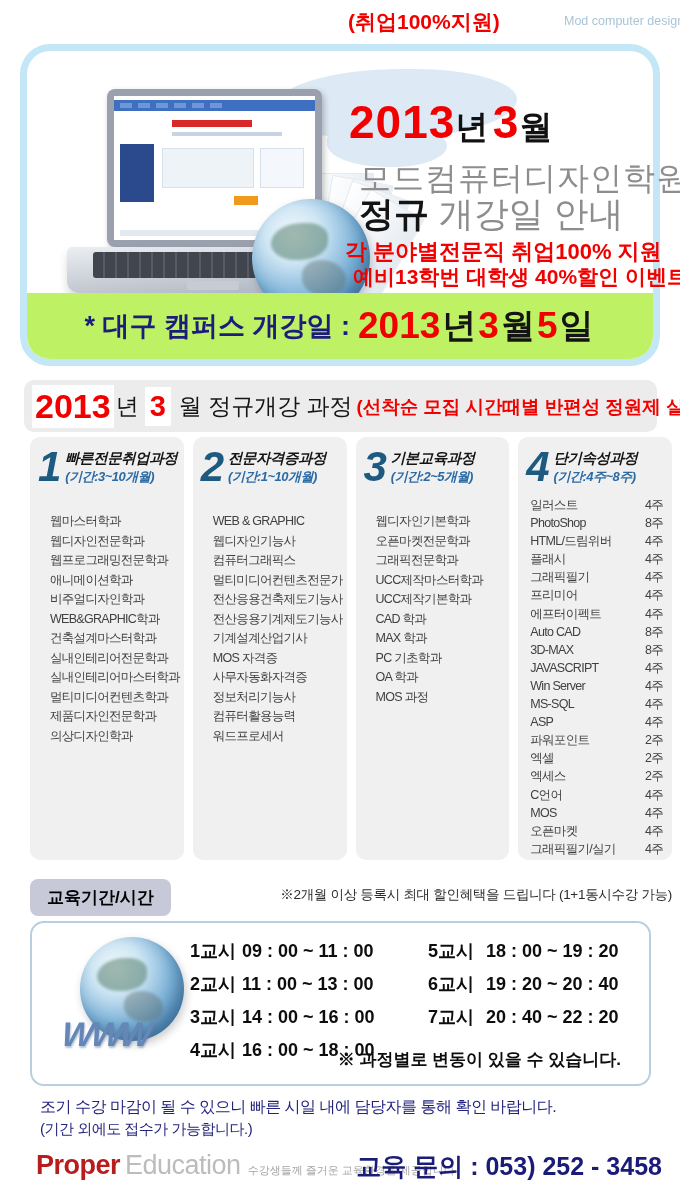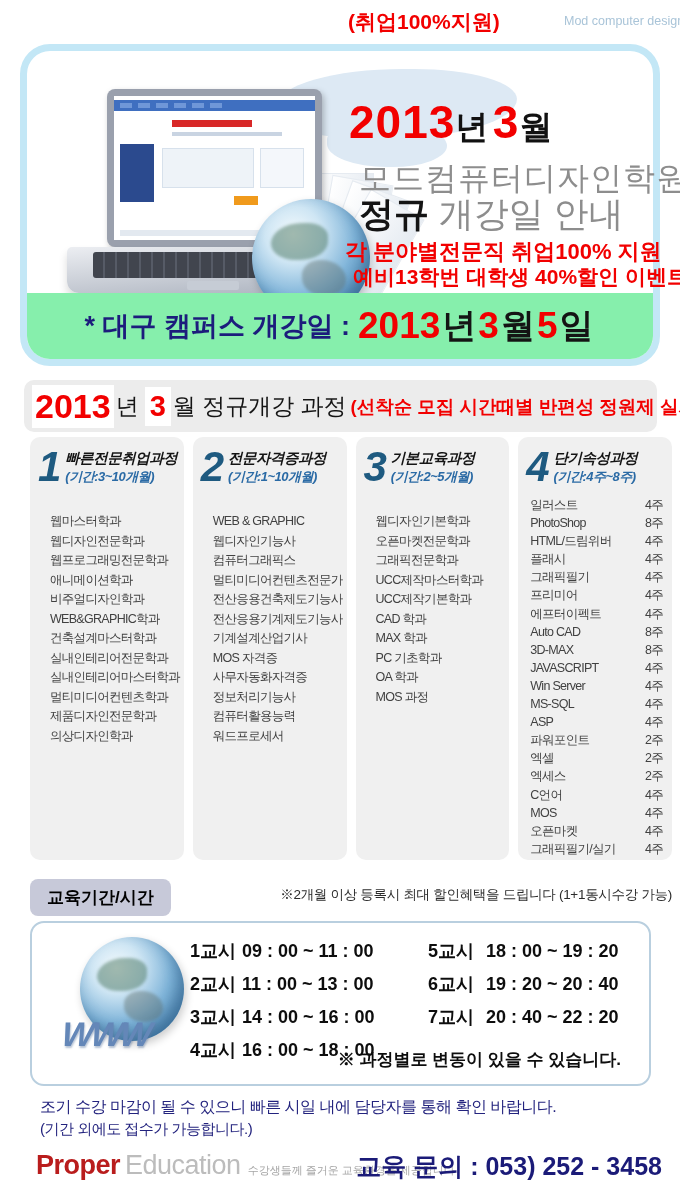--- a/index.html
+++ b/index.html
@@ -69,37 +69,37 @@
   .hero-academy { position:absolute; left:332px; top:106px; color:#8d8d8d; font-size:32px; letter-spacing:1px; z-index:3; white-space:nowrap;}
   .hero-title { position:absolute; left:332px; top:140px; font-size:35px; z-index:3; white-space:nowrap;}
   .hero-title .strong { color:#141414; font-weight:bold;}
   .hero-title .rest { color:#8d8d8d;}
   .promo { position:absolute; color:#f20000; font-weight:bold; z-index:3; white-space:nowrap;}
   .promo1 { left:318px; top:186px; font-size:22px;}
   .promo2 { left:326px; top:212px; font-size:21px;}
 
   .campus-strip {
     position:absolute; left:0; bottom:0; width:626px; height:66px;
-    background:#86efac; border-radius:0 0 23px 23px;
+    background:#bef264; border-radius:0 0 23px 23px;
     display:flex; align-items:center; justify-content:center; z-index:4; white-space:nowrap;
   }
   .campus-label { color:#1c1c7c; font-weight:bold; font-size:27px; margin-right:8px;}
   .cd-red { color:#f20000; font-weight:bold; font-size:37px;}
   .cd-blk { color:#141414; font-weight:bold; font-size:34px; margin:0 2px;}
 
   
   .banner {
     position:absolute; left:24px; top:380px; width:633px; height:52px;
     background:#ececec; border-radius:10px;
     display:flex; align-items:center; padding-left:8px; white-space:nowrap;
   }
   .bn-year { color:#f20000; font-weight:bold; font-size:34px; background:#fff; padding:2px 3px;}
   .bn-unit { color:#141414; font-size:23px; margin:0 6px 0 2px;}
   .bn-month { color:#f20000; font-weight:bold; font-size:29px; background:#fff; padding:3px 5px;}
-  .bn-rest { color:#141414; font-size:23px; margin-left:2px;}
+  .bn-rest { color:#141414; font-size:23px; margin-left:8px;}
   .bn-note { color:#f20000; font-weight:bold; font-size:18.5px; margin-left:4px;}
 
   
   .columns { position:absolute; left:30px; top:437px; width:642px; height:423px; display:flex; gap:9px;}
   .col { flex:1; background:#f0f0f0; border-radius:10px; overflow:hidden;}
   .col-head { display:flex; align-items:flex-start; padding:12px 4px 2px 8px;}
   .col-num { font-size:42px; font-weight:bold; font-style:italic; color:#1e5a80; line-height:0.85; margin-right:4px;}
   .col-head-txt { display:flex; flex-direction:column;}
   .col-title { font-size:14.5px; font-weight:bold; font-style:italic; color:#141414; letter-spacing:-0.5px;font-family:Liberation Mono, monospace;}
   .col-period { font-size:13px; font-weight:bold; font-style:italic; color:#2a6aa5; letter-spacing:-0.5px;}

